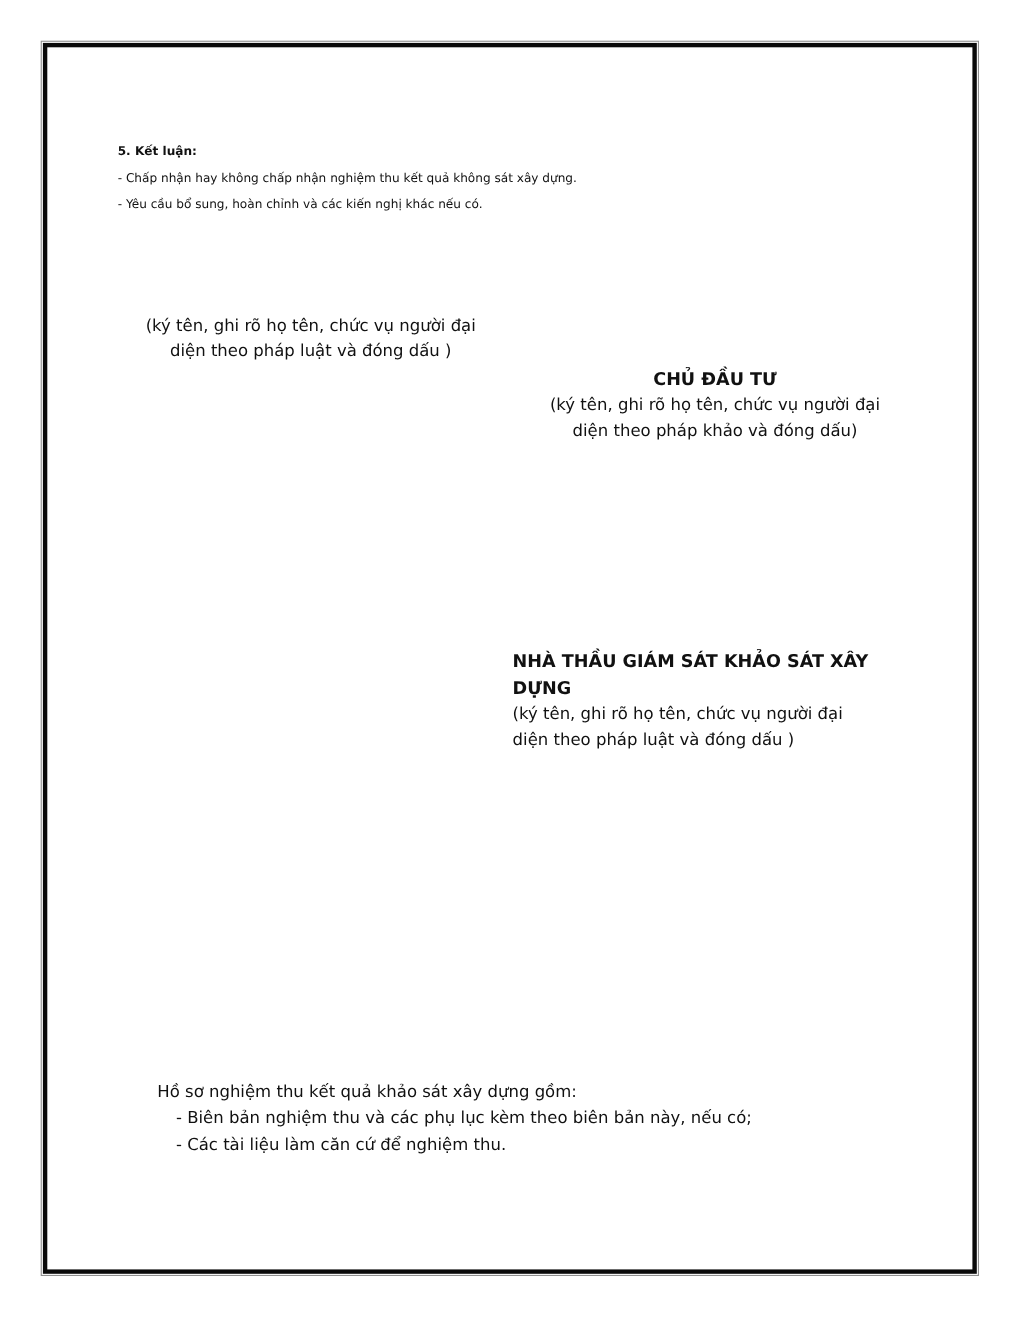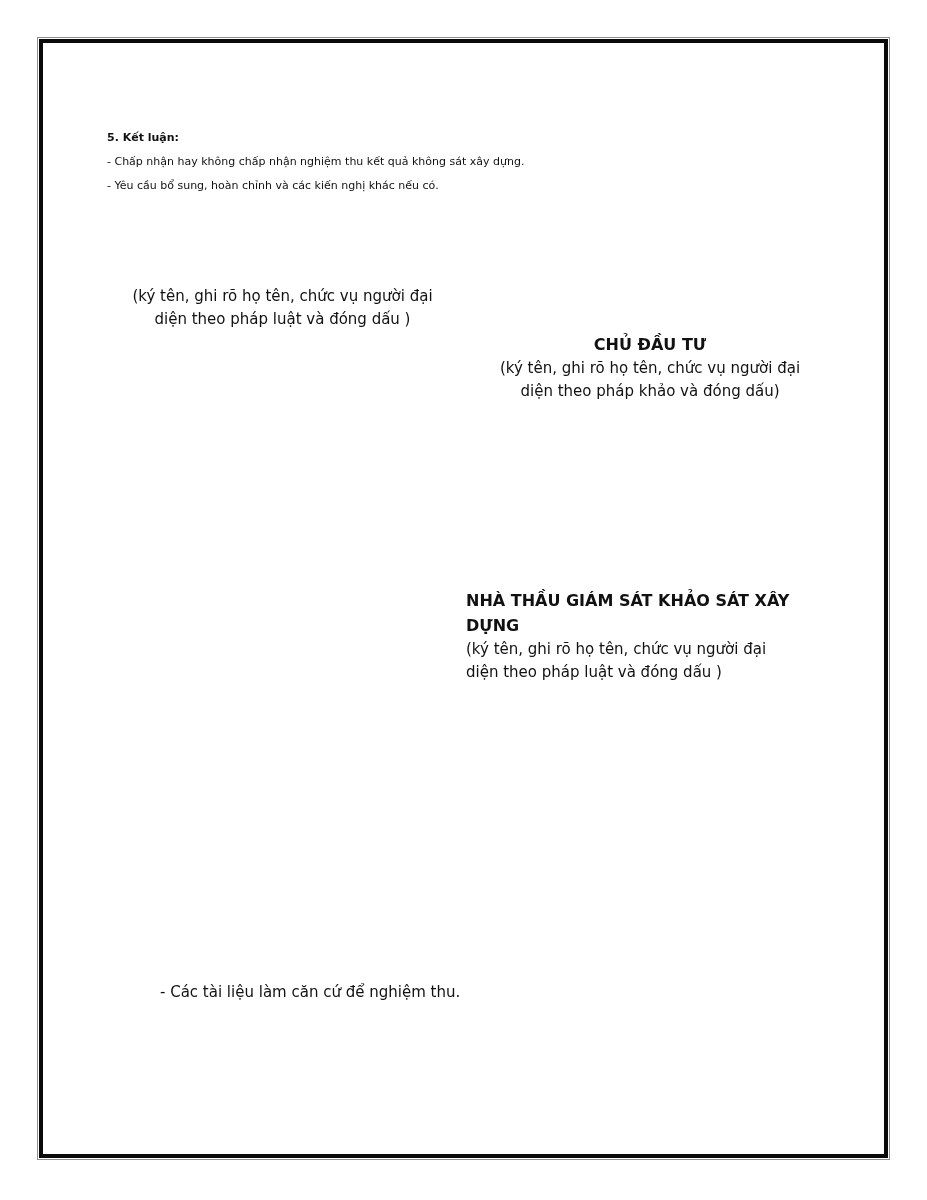--- a/index.html
+++ b/index.html
@@ -112,16 +112,18 @@
   </div>
 </div>
 
 <div class="supervisor-block">
   <div class="sig-title">NHÀ THẦU GIÁM SÁT KHẢO SÁT XÂY DỰNG</div>
   <div>(ký tên, ghi rõ họ tên, chức vụ người đại</div>
   <div>diện theo pháp luật và đóng dấu )</div>
 </div>
 
 <div class="dossier-block">
+  <div>Hồ sơ nghiệm thu kết quả khảo sát xây dựng gồm:</div>
   <div class="dossier-items">
+    <div>- Biên bản nghiệm thu và các phụ lục kèm theo biên bản này, nếu có;</div>
     <div>- Các tài liệu làm căn cứ để nghiệm thu.</div>
   </div>
 </div>
 
 </body></html>

